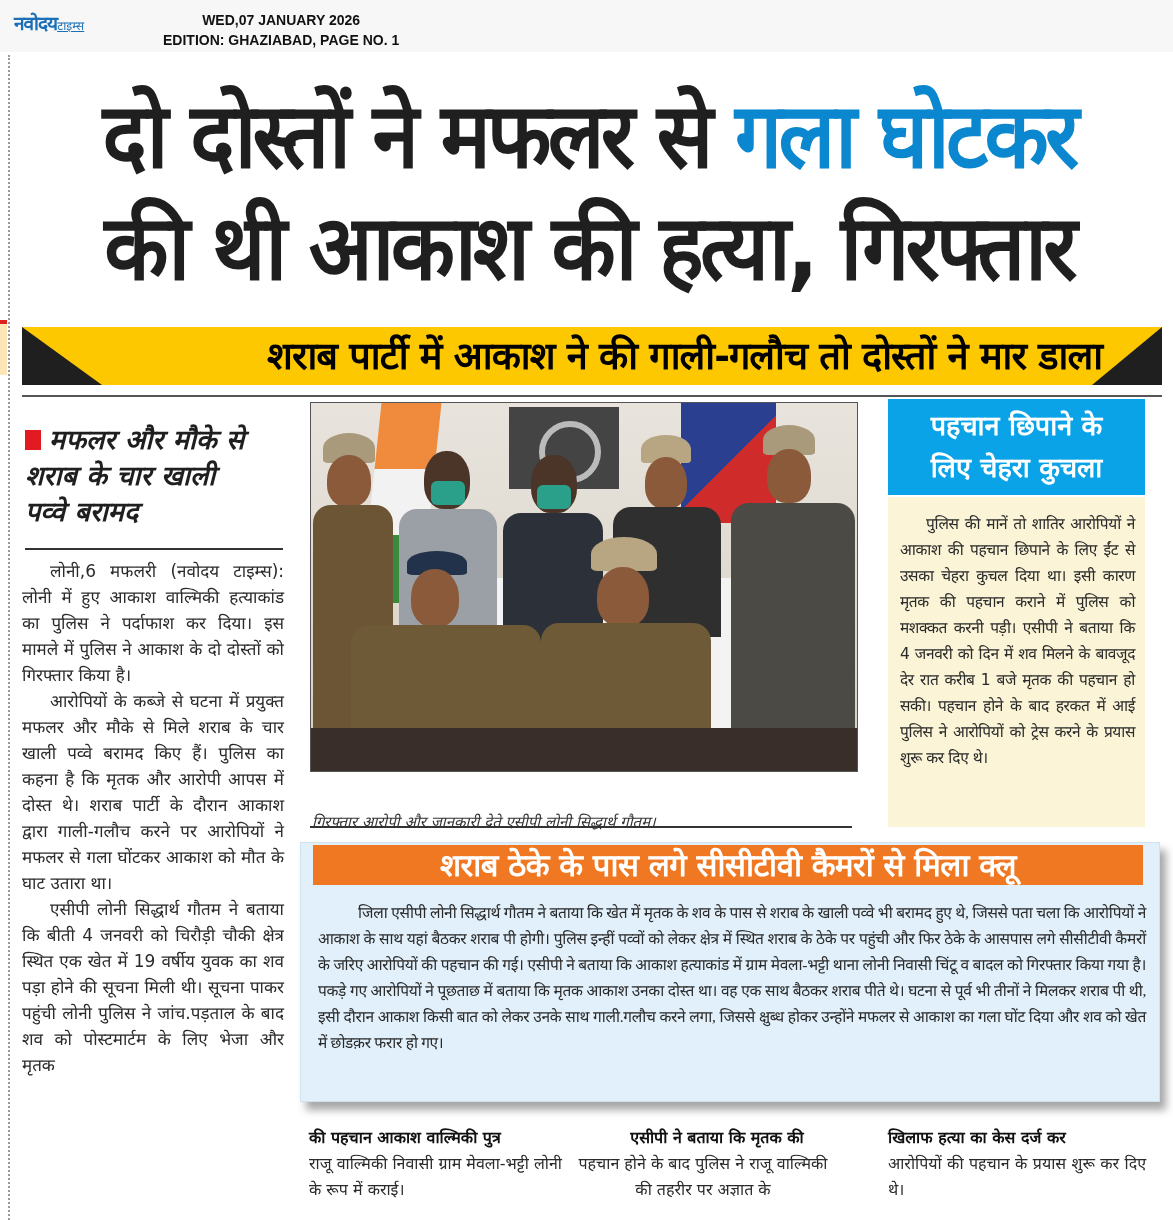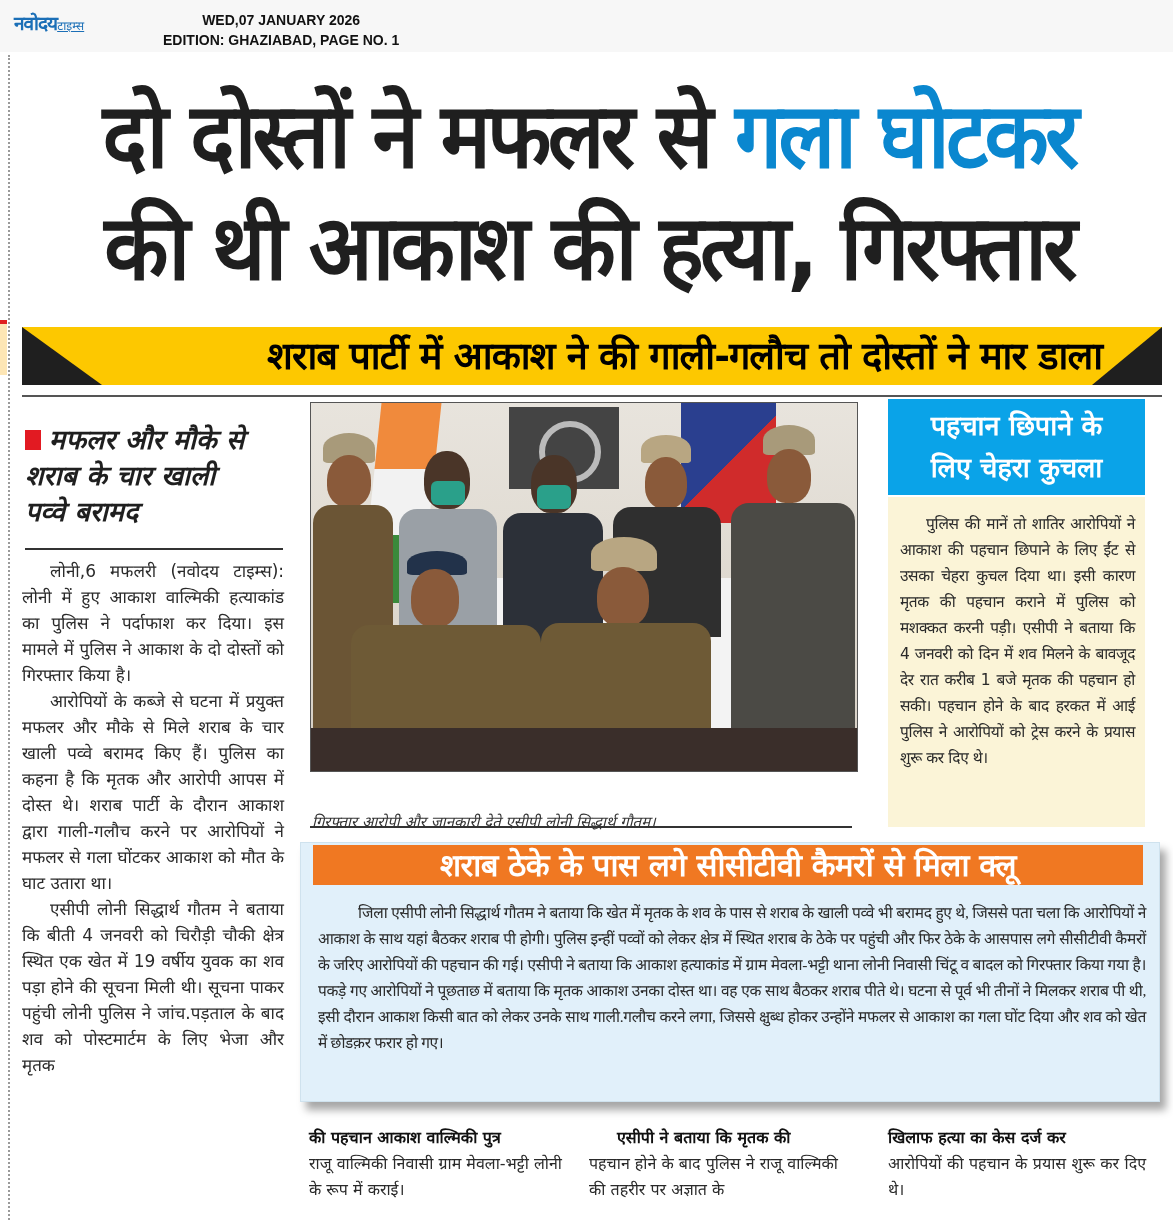--- a/index.html
+++ b/index.html
@@ -64,21 +64,21 @@
   
   .cctv-box { position: absolute; left: 300px; top: 842px; width: 860px; height: 260px; background: #e1f0fa; border: 1px solid #cfe2ee; box-shadow: 6px 8px 8px rgba(0,0,0,0.35); }
   .cctv-title { position: absolute; left: 313px; top: 845px; width: 830px; height: 40px; background: #f07822; color: #fff; font-family: "DejaVu Sans", sans-serif; font-weight: bold; font-size: 31px; line-height: 40px; text-align: center; letter-spacing: -0.5px; }
   .cctv-body { position: absolute; left: 318px; top: 888px; width: 828px; font-family: Liberation Serif, serif; font-size: 15.5px; line-height: 26px; color: #2a2a2a; text-align: justify; letter-spacing: -0.3px; margin-top: 12px; }
   .cctv-body p { text-indent: 40px; }
 
   
   .bottom-col { position: absolute; top: 1125px; font-family: "DejaVu Sans", sans-serif; font-size: 16px; line-height: 26px; color: #2a2a2a; }
   .bottom-col .bold { font-weight: bold; color: #111; }
   .bc1 { left: 309px; width: 262px; }
-  .bc2 { left: 589px; width: 262px; }
+  .bc2 { left: 572px; width: 262px; text-align: center; }
   .bc3 { left: 888px; width: 258px; text-align: justify; }
   .bc2 .bold { padding-left: 28px; }
 </style>
 </head>
 <body>
 
 <div class="topbar">
   <div class="logo">
     <span class="l1">नवोदय</span><span class="l2">टाइम्स</span>
   </div>

